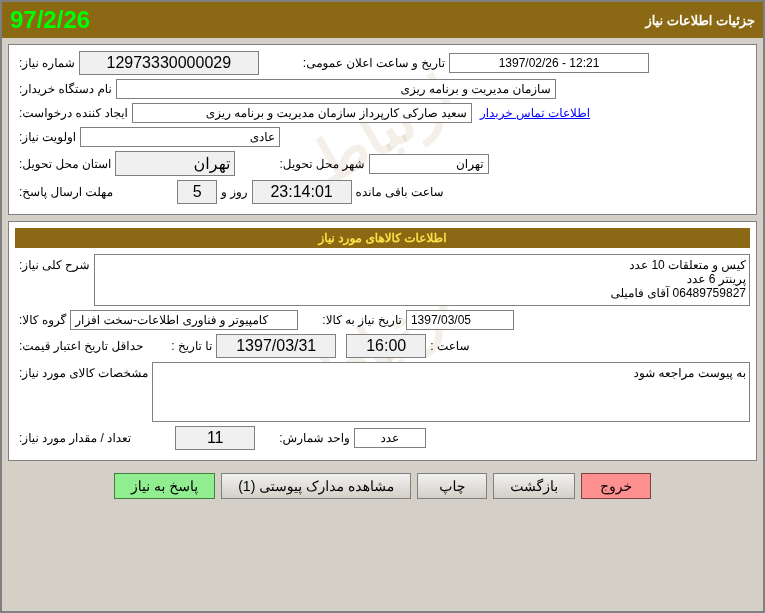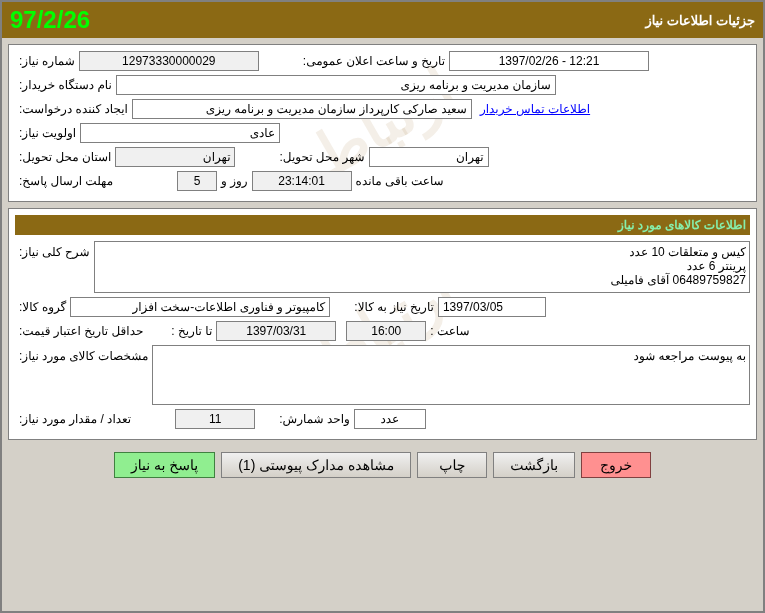--- a/index.html
+++ b/index.html
@@ -34,22 +34,22 @@
       direction: ltr;
     }
     .section {
       background: white;
       margin: 6px;
       border: 1px solid #808080;
       padding: 6px;
     }
     .section-header {
       background: #8B6914;
-      color: #86efac;
-      text-align: right;
+      color: #fde047;
+      text-align: center;
       padding: 3px 4px;
       font-size: 12px;
       font-weight: bold;
       margin-bottom: 6px;
     }
     .form-row {
       display: flex;
       align-items: center;
       margin-bottom: 4px;
       justify-content: flex-end;
@@ -64,21 +64,21 @@
       background: white;
       border: 1px solid #808080;
       padding: 2px 4px;
       font-size: 12px;
       min-height: 20px;
     }
     .field-readonly {
       background: #f0f0f0;
       border: 1px solid #808080;
       padding: 2px 4px;
-      font-size: 12px;
+      font-size: 16px;
       min-height: 20px;
       color: #000;
     }
     .link-text {
       color: blue;
       text-decoration: underline;
       cursor: pointer;
       font-size: 12px;
     }
     .bottom-buttons {
@@ -194,21 +194,21 @@
           <div>پرینتر 6 عدد</div>
           <div>06489759827 آقای فامیلی</div>
         </div>
         <div class="field-label" style="padding-top:4px;">شرح کلی نیاز:</div>
       </div>
 
       <div class="form-row">
         <div class="field-value" style="width:108px; text-align:left;">1397/03/05</div>
         <div class="field-label">تاریخ نیاز به کالا:</div>
         <div style="width:20px;"></div>
-        <div class="field-value" style="width:260px; text-align:right;">کامپیوتر و فناوری اطلاعات-سخت افزار</div>
+        <div class="field-value" style="width:228px; text-align:left;">کامپیوتر و فناوری اطلاعات-سخت افزار</div>
         <div class="field-label">گروه کالا:</div>
       </div>
 
       <div class="form-row">
         <div class="field-label">ساعت :</div>
         <div class="field-readonly" style="width:80px; direction:ltr; text-align:center;">16:00</div>
         <div style="width:10px;"></div>
         <div class="field-readonly" style="width:120px; direction:ltr; text-align:center;">1397/03/31</div>
         <div class="field-label">تا تاریخ :</div>
         <div style="width:20px;"></div>

